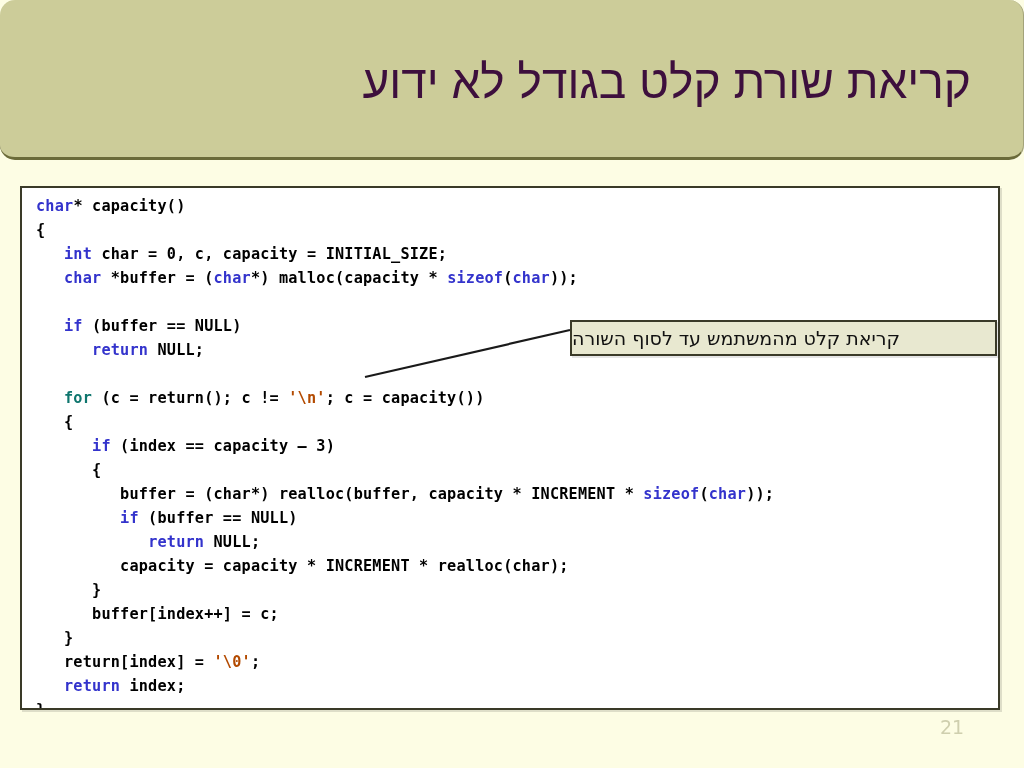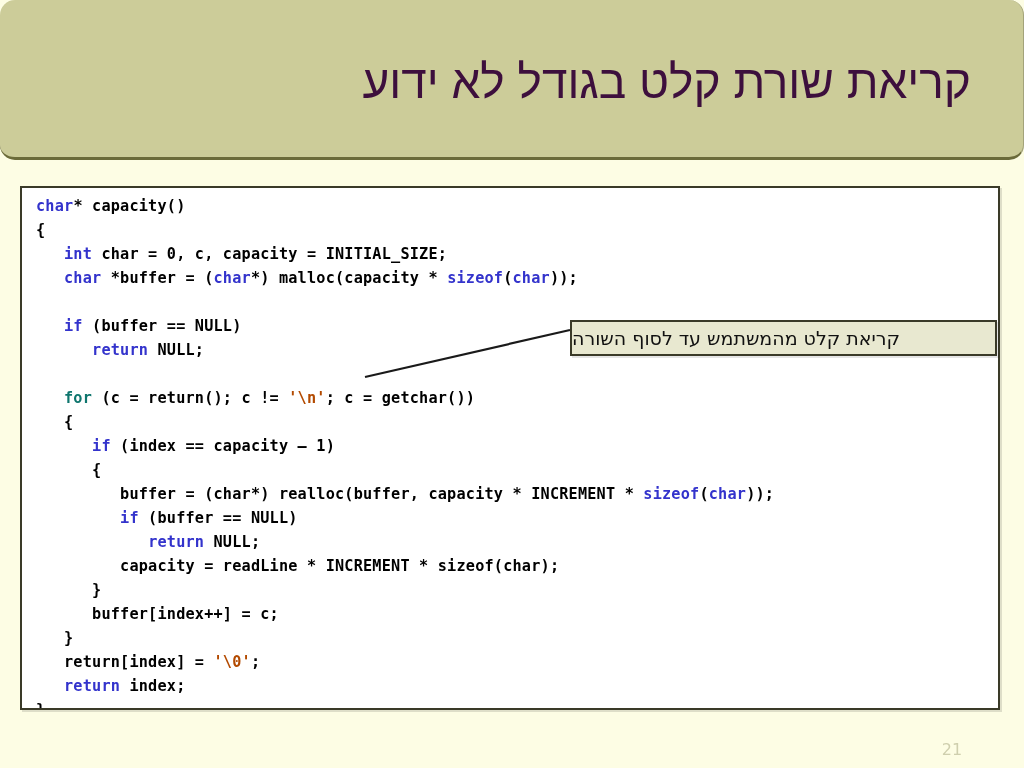--- a/index.html
+++ b/index.html
@@ -109,49 +109,48 @@
   }
 
   
   #page-number {
     position: absolute;
     left: 930px;
     top: 716px;
     width: 44px;
     text-align: center;
     color: #cfcfae;
-    font-size: 16px;
+    font-size: 19px;
     font-family: "DejaVu Sans", "Liberation Sans", sans-serif;
-    margin-top: 24px;
   }
 </style>
 </head>
 <body style="background: rgb(253, 253, 228);">
 
 <div id="title-band" style="background: rgb(204, 204, 153); border-bottom-color: rgb(107, 107, 58);">
   <div id="title-text" style="color: rgb(61, 15, 61);">קריאת שורת קלט בגודל לא ידוע</div>
 </div>
 
 <div id="code-box" style="background: rgb(255, 255, 255); border-color: rgb(58, 58, 40);">
   <pre id="code-pre"><span><span class="kw" style="color: rgb(51, 51, 204);">char</span><span class="pl">* capacity()</span></span>
 <span><span class="pl">{</span></span>
 <span><span class="pl">   </span><span class="kw" style="color: rgb(51, 51, 204);">int</span><span class="pl"> char = 0, c, capacity = INITIAL_SIZE;</span></span>
 <span><span class="pl">   </span><span class="kw" style="color: rgb(51, 51, 204);">char</span><span class="pl"> *buffer = (</span><span class="kw" style="color: rgb(51, 51, 204);">char</span><span class="pl">*) malloc(capacity * </span><span class="kw" style="color: rgb(51, 51, 204);">sizeof</span><span class="pl">(</span><span class="kw" style="color: rgb(51, 51, 204);">char</span><span class="pl">));</span></span>
 <span><span class="pl"></span></span>
 <span><span class="pl">   </span><span class="kw" style="color: rgb(51, 51, 204);">if</span><span class="pl"> (buffer == NULL)</span></span>
 <span><span class="pl">      </span><span class="kw" style="color: rgb(51, 51, 204);">return</span><span class="pl"> NULL;</span></span>
 <span><span class="pl"></span></span>
-<span><span class="pl">   </span><span class="kw" style="color: #0f766e;">for</span><span class="pl"> (c = return(); c != </span><span class="lit" style="color: rgb(179, 74, 0);">'\n'</span><span class="pl">; c = getchar())</span></span>
+<span><span class="pl">   </span><span class="kw" style="color: #0f766e;">for</span><span class="pl"> (c = return(); c != </span><span class="lit" style="color: rgb(179, 74, 0);">'\n'</span><span class="pl">; c = capacity())</span></span>
 <span><span class="pl">   {</span></span>
-<span><span class="pl">      </span><span class="kw" style="color: rgb(51, 51, 204);">if</span><span class="pl"> (index == capacity – 1)</span></span>
+<span><span class="pl">      </span><span class="kw" style="color: rgb(51, 51, 204);">if</span><span class="pl"> (index == capacity – 3)</span></span>
 <span><span class="pl">      {</span></span>
 <span><span class="pl">         buffer = (char*) realloc(buffer, capacity * INCREMENT * </span><span class="kw" style="color: rgb(51, 51, 204);">sizeof</span><span class="pl">(</span><span class="kw" style="color: rgb(51, 51, 204);">char</span><span class="pl">));</span></span>
 <span><span class="pl">         </span><span class="kw" style="color: rgb(51, 51, 204);">if</span><span class="pl"> (buffer == NULL)</span></span>
 <span><span class="pl">            </span><span class="kw" style="color: rgb(51, 51, 204);">return</span><span class="pl"> NULL;</span></span>
-<span><span class="pl">         capacity = readLine * INCREMENT * sizeof(char);</span></span>
+<span><span class="pl">         capacity = capacity * INCREMENT * realloc(char);</span></span>
 <span><span class="pl">      }</span></span>
 <span><span class="pl">      buffer[index++] = c;</span></span>
 <span><span class="pl">   }</span></span>
 <span><span class="pl">   return[index] = </span><span class="lit" style="color: rgb(179, 74, 0);">'\0'</span><span class="pl">;</span></span>
 <span><span class="pl">   </span><span class="kw" style="color: rgb(51, 51, 204);">return</span><span class="pl"> index;</span></span>
 <span><span class="pl">}</span></span></pre>
 </div>
 
 <svg id="connector" viewBox="0 0 230 70" width="230" height="70">
   <line id="connector-line" x1="10" y1="57" x2="215" y2="10" stroke="#1a1a1a" stroke-width="2.2"></line>

